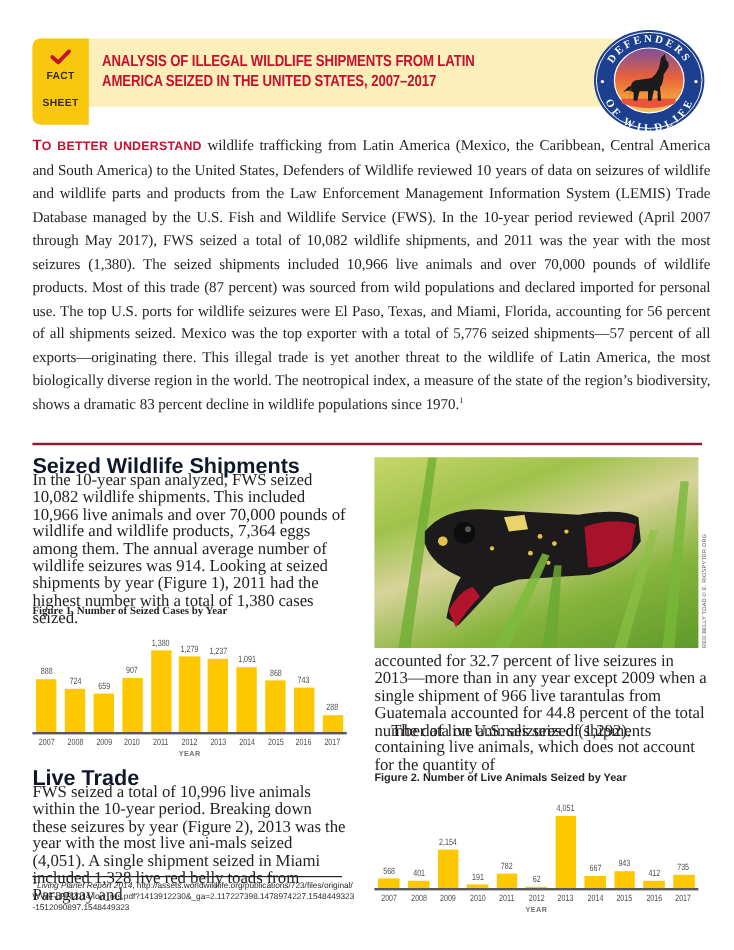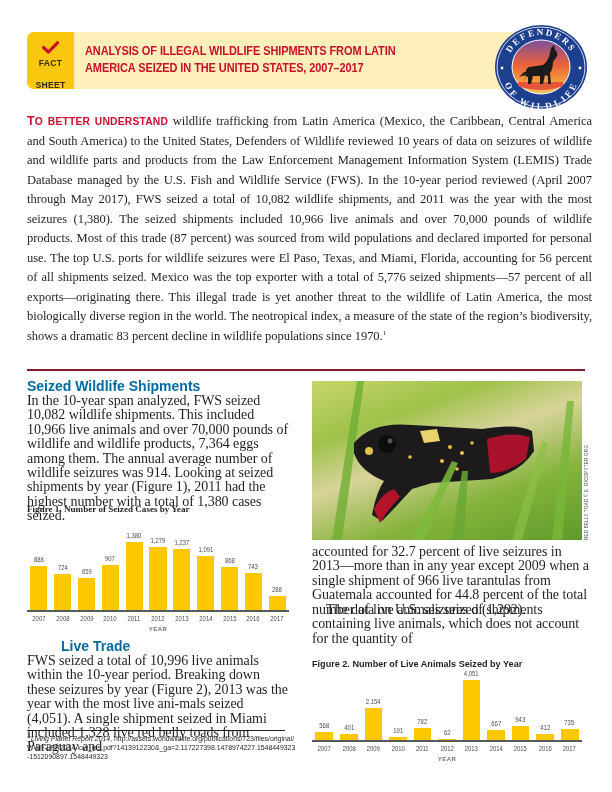--- a/index.html
+++ b/index.html
@@ -2,21 +2,21 @@
 <html><head>
 <meta charset="utf-8">
 <style>
   * { box-sizing: border-box; margin: 0; padding: 0; }
   html, body { width: 612px; height: 792px; background: #ffffff; overflow: hidden; }
   body { position: relative; font-family: "Liberation Serif", "DejaVu Serif", serif; color: #231f20; }
 
   
   .banner { position: absolute; left: 27px; top: 32px; width: 500px; height: 57px;
     background: #fdefb9; border-radius: 7px 0 0 7px; }
-  .fact-box { position: absolute; left: 27px; top: 32px; width: 47px; height: 57px;
+  .fact-box { position: absolute; left: 27px; top: 32px; width: 47px; height: 72px;
     background: #f9c80e; border-radius: 7px 0 0 7px; text-align: center; }
   .fact-check { position: absolute; left: 15px; top: 9px; width: 17px; height: 13px; }
   .fact-label { position: absolute; left: 0; width: 47px; font-family: "Liberation Sans", "DejaVu Sans", sans-serif;
     font-weight: bold; font-size: 8.6px; letter-spacing: 0.3px; color: #3b2a14; line-height: 10px; }
   .fact-label.l1 { top: 26px; }
   .fact-label.l2 { top: 48px; }
   .title { position: absolute; left: 85px; top: 42px; width: 410px;
     font-family: "Liberation Sans", "DejaVu Sans", sans-serif; font-weight: bold; font-size: 13.4px;
     line-height: 17px; color: #c8102e; transform: scaleX(0.82); transform-origin: left top;
     white-space: nowrap; letter-spacing: -0.1px; }
@@ -28,21 +28,21 @@
     line-height: 19.55px; text-align: justify; letter-spacing: -0.05px; }
   .lead { font-family: "Liberation Sans", "DejaVu Sans", sans-serif; font-weight: bold; color: #c8102e;
     font-size: 10.3px; letter-spacing: 0.2px; }
   .lead .big { font-size: 12.5px; }
   .sup { font-size: 7px; vertical-align: super; line-height: 0; }
 
   .rule { position: absolute; left: 27px; top: 369px; width: 558px; height: 1.5px; background: #8b1a2b; }
 
   
   .h2 { position: absolute; font-family: "Liberation Sans", "DejaVu Sans", sans-serif; font-weight: bold;
-    color: #0369a1; font-size: 14px; text-align: center; }
+    color: #0f172a; font-size: 18px; text-align: center; }
   .body-text { position: absolute; font-size: 14px; line-height: 14.4px; letter-spacing: -0.05px; }
   .fig-title { position: absolute; font-family: "Liberation Sans", "DejaVu Sans", sans-serif; font-weight: bold;
     font-size: 9.1px; color: #231f20; }
 
   
   .chart { position: absolute; }
   .bar { position: absolute; background: #fdc800; }
   .bar-val { position: absolute; font-family: "Liberation Sans", "DejaVu Sans", sans-serif; font-size: 7.6px;
     color: #4d4d4f; text-align: center; transform: scaleX(0.78); transform-origin: center bottom; }
   .axis { position: absolute; height: 1.5px; background: #58595b; }
@@ -146,21 +146,21 @@
     <div class="bar" style="left: 217.698px; width: 17.1491px; top: 53.3807px; height: 36.6193px;"></div>
     <div class="bar-val" style="left: 214.364px; width: 23.8182px; top: 42.3807px;">743</div>
     <div class="tick-label" style="left: 214.364px; width: 23.8182px; top: 94px;">2016</div>
     <div class="bar" style="left: 241.516px; width: 17.1491px; top: 75.8057px; height: 14.1943px;"></div>
     <div class="bar-val" style="left: 238.182px; width: 23.8182px; top: 64.8057px;">288</div>
     <div class="tick-label" style="left: 238.182px; width: 23.8182px; top: 94px;">2017</div>
     <div class="axis" style="left: 0px; width: 262px; top: 90px;"></div>
     <div class="axis-title" style="left: 0px; width: 262px; top: 106px;">YEAR</div>
   </div>
 
-<div class="h2" style="left:27px; top:638px;margin-left:34px;">Live Trade</div>
+<div class="h2" style="left:27px; top:638px;">Live Trade</div>
 <div class="body-text" style="left:27px; top:654px; width:262px;">FWS seized a total of 10,996 live animals within the 10-year period. Breaking down these seizures by year (Figure 2), 2013 was the year with the most live ani-mals seized (4,051). A single shipment seized in Miami included 1,328 live red belly toads from Paraguay and</div>
 
 <div class="footnote-rule"></div>
 <div class="footnote"><span class="sup">1</span><i>Living Planet Report 2014</i><span style="word-break: break-all;">, http://assets.worldwildlife.org/publications/723/files/original/WWF-LPR2014-low_res.pdf?1413912230&amp;_ga=2.117227398.1478974227.1548449323-1512090897.1548449323</span></div>
 
 <div class="photo">
   <svg width="270" height="159" viewBox="0 0 270 159">
     <path d="M20 159 L45 0 L52 0 L30 159 Z" fill="#6fae32" opacity="0.8"></path>
     <path d="M240 159 L255 20 L262 20 L250 159 Z" fill="#78b83a" opacity="0.8"></path>
     <path d="M200 159 L230 60 L236 62 L210 159 Z" fill="#8cc046" opacity="0.7"></path>
@@ -178,21 +178,21 @@
     <circle cx="98" cy="76" r="1.8" fill="#e3c24c"></circle>
     <circle cx="145" cy="88" r="1.8" fill="#e3c24c"></circle>
     <path d="M100 159 L140 80 L146 82 L112 159 Z" fill="#7dbb3c" opacity="0.85"></path>
     <path d="M140 159 L150 90 L156 90 L152 159 Z" fill="#6aa834" opacity="0.85"></path>
   </svg>
 </div>
 <div class="photo-credit">RED BELLY TOAD © E. RIOSPYTER.ORG</div>
 
 <div class="body-text" style="left:312px; top:545px; width:278px; text-indent:0;">accounted for 32.7 percent of live seizures in 2013—more than in any year except 2009 when a single shipment of 966 live tarantulas from Guatemala accounted for 44.8 percent of the total number of live animals seized (1,292).</div>
 <div class="body-text" style="left:312px; top:603px; width:278px; text-indent:14px;">The data on U.S. seizures of shipments containing live animals, which does not account for the quantity of</div>
-<div class="fig-title" style="left:312px; top:659px;">Figure 2. Number of Live Animals Seized by Year</div>
+<div class="fig-title" style="left:312px; top:643px;">Figure 2. Number of Live Animals Seized by Year</div>
 
 <div class="chart" id="chart2" style="left:312px; top:668px; width:270px; height:100px;">
     <div class="bar" style="left: 3.43636px; width: 17.6727px; top: 63.5493px; height: 8.45073px;"></div>
     <div class="bar-val" style="left: 0px; width: 24.5455px; top: 52.5493px;">568</div>
     <div class="tick-label" style="left: 0px; width: 24.5455px; top: 76px;">2007</div>
     <div class="bar" style="left: 27.9818px; width: 17.6727px; top: 66.0339px; height: 5.9661px;"></div>
     <div class="bar-val" style="left: 24.5455px; width: 24.5455px; top: 55.0339px;">401</div>
     <div class="tick-label" style="left: 24.5455px; width: 24.5455px; top: 76px;">2008</div>
     <div class="bar" style="left: 52.5273px; width: 17.6727px; top: 39.9527px; height: 32.0473px;"></div>
     <div class="bar-val" style="left: 49.0909px; width: 24.5455px; top: 28.9527px;">2,154</div>

